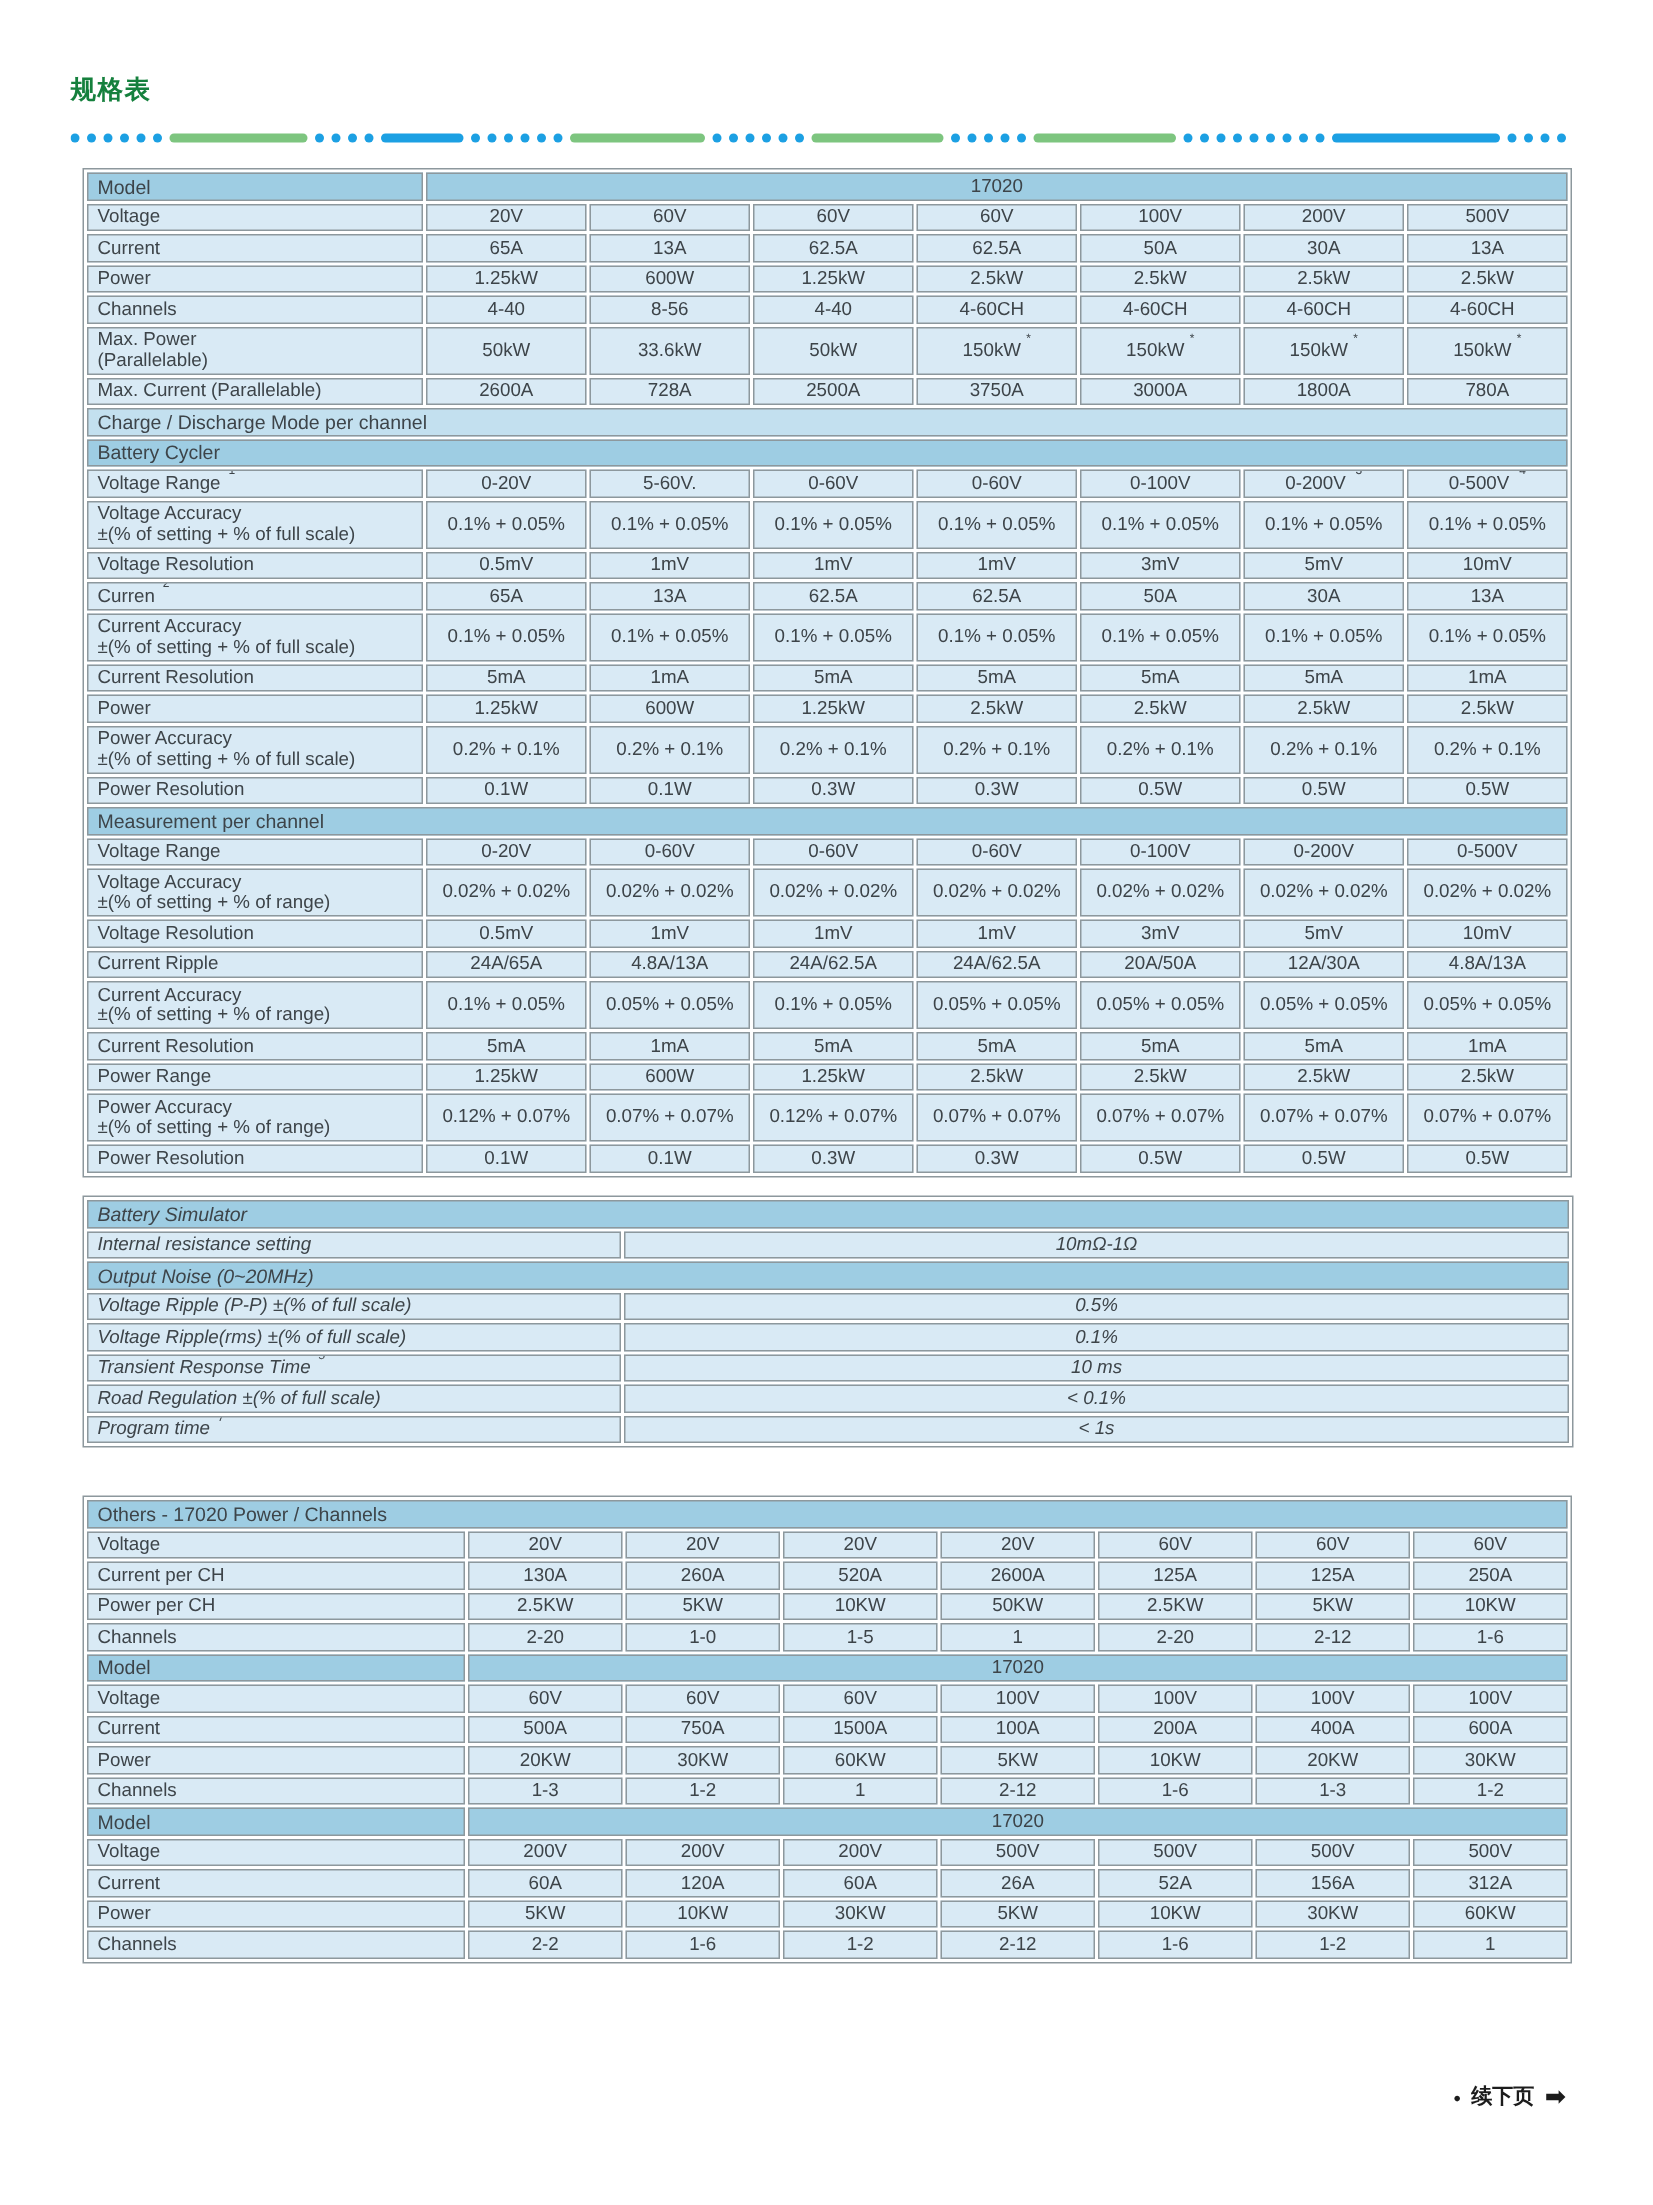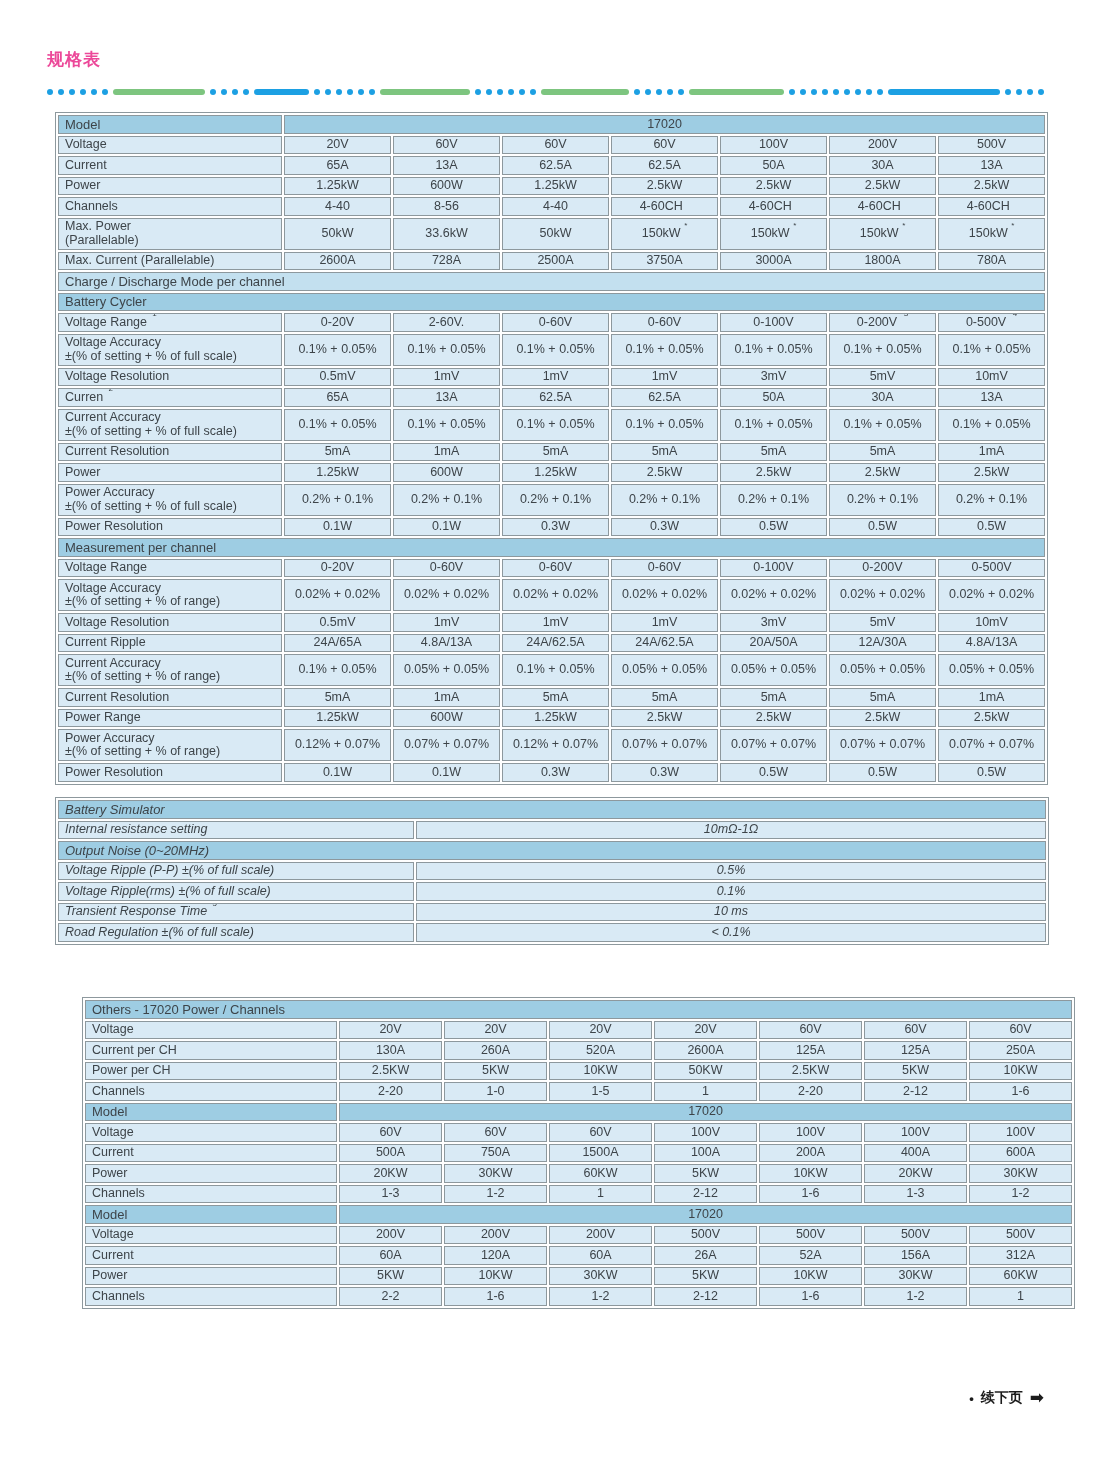--- a/index.html
+++ b/index.html
@@ -6,40 +6,40 @@
   body{
     width:1102px;height:1470px;background:#ffffff;position:relative;
     font-family:"Liberation Sans","DejaVu Sans",sans-serif;
     color:#3d4449;
     -webkit-font-smoothing:antialiased;
   }
   .page{position:absolute;inset:0;overflow:hidden;}
 
   .page-title{
     position:absolute;left:47px;top:48px;
-    font-size:17px;font-weight:bold;color:#ec4899;letter-spacing:1px;text-align:center;
+    font-size:17px;font-weight:bold;color:#15803d;letter-spacing:1px;text-align:center;
   }
 
   .divider{
     position:absolute;left:47px;top:88px;width:1010px;height:8px;
     display:flex;align-items:center;gap:5px;overflow:hidden;
   }
   .divider .dot{width:6px;height:6px;border-radius:50%;flex:0 0 auto;}
   .divider .dash{height:6px;border-radius:3px;flex:0 0 auto;}
 
   table.spec{
     position:absolute;left:55px;
     border-collapse:separate;border-spacing:2px;
     table-layout:fixed;width:924px;
     border:1px solid #8d989d;
     background:#ffffff;
   }
   #tbl-main{top:112px;}
   #tbl-sim{top:797px;font-style:italic;}
-  #tbl-others{top:997px;margin-left:27px;}
+  #tbl-others{top:997px;}
 
   table.spec td{
     border:1px solid #8d989d;
     background:#d9eaf5;
     font-size:12.5px;line-height:13.5px;
     padding:1.5px 5px;
     text-align:center;vertical-align:middle;
     overflow:hidden;white-space:nowrap;
   }
   table.spec td.lbl{text-align:left;padding-left:6px;white-space:normal;}
@@ -190,21 +190,21 @@
         </tr>
         <tr>
           <td class="subsec" colspan="8">Charge / Discharge Mode per channel</td>
         </tr>
         <tr>
           <td class="sec" colspan="8">Battery Cycler</td>
         </tr>
         <tr>
           <td class="lbl">Voltage Range<sup> *1</sup></td>
           <td>0-20V</td>
-          <td>2-60V.</td>
+          <td>5-60V.</td>
           <td>0-60V</td>
           <td>0-60V</td>
           <td>0-100V</td>
           <td>0-200V <sup>*3</sup></td>
           <td>0-500V <sup>*4</sup></td>
         </tr>
         <tr>
           <td class="lbl">Voltage Accuracy<br>±(% of setting + % of full scale)</td>
           <td>0.1% + 0.05%</td>
           <td>0.1% + 0.05%</td>
@@ -404,20 +404,24 @@
           <td class="lbl">Voltage Ripple(rms) ±(% of full scale)</td>
           <td>0.1%</td>
         </tr>
         <tr>
           <td class="lbl">Transient Response Time<sup> *5</sup></td>
           <td>10 ms</td>
         </tr>
         <tr>
           <td class="lbl">Road Regulation ±(% of full scale)</td>
           <td>&lt; 0.1%</td>
+        </tr>
+        <tr>
+          <td class="lbl">Program time<sup> *7</sup></td>
+          <td>&lt; 1s</td>
         </tr>
       </tbody>
   </table>
 
   <table class="spec" id="tbl-others">
     <colgroup>
       <col style="width:252px">
       <col style="width:103px">
         <col style="width:103px">
         <col style="width:103px">

